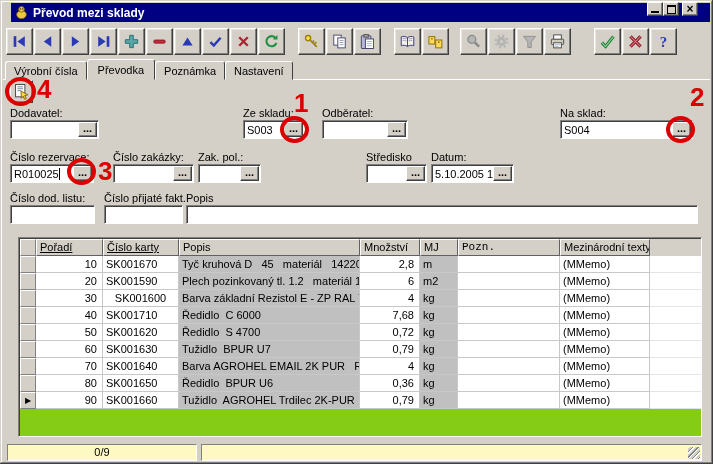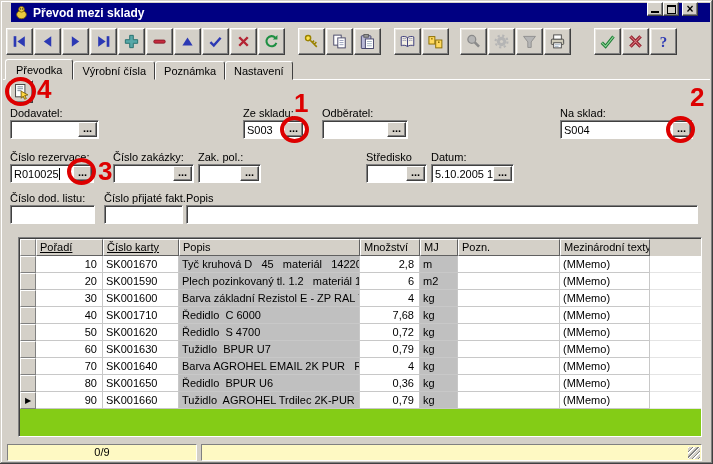--- a/index.html
+++ b/index.html
@@ -292,22 +292,22 @@
       <div class="tbtn">
         <span>
           <svg viewBox="0 0 16 16">
             <text x="8" y="13" font-size="14" font-weight="bold" font-family="Liberation Serif,serif" fill="#2c39b4" text-anchor="middle">?</text>
           </svg>
         </span>
       </div>
     </div>
 
   <div class="tabstrip">
+      <div class="tab">Výrobní čísla</div>
       <div class="tab active">Převodka</div>
-      <div class="tab">Výrobní čísla</div>
       <div class="tab">Poznámka</div>
       <div class="tab">Nastavení</div>
     </div>
   <div class="tabpage"></div>
 
   <div class="mini-btn">
     <span id="mini-btn-icon">
         <svg viewBox="0 0 16 16">
           <rect x="2.4" y="1.4" width="8.8" height="11.6" fill="#fff" stroke="#444" stroke-width="0.9"></rect>
           <path d="M4.2 3.6h5.2M4.2 5.4h5.2M4.2 7.2h3.6" stroke="#667788" stroke-width="0.8"></path>
@@ -399,21 +399,21 @@
   </div>
 
   <div class="grid">
       <div class="grow">
         <div class="icell"></div>
         <div class="hcell u" style="width: 67px;">Pořadí</div>
         <div class="hcell u" style="width: 76px;">Číslo karty</div>
         <div class="hcell" style="width: 181px;">Popis</div>
         <div class="hcell" style="width: 60px;">Množství</div>
         <div class="hcell" style="width: 38px;">MJ</div>
-        <div class="hcell" style="width: 102px;">Pozn.</div>
+        <div class="hcell" style="width: 102px; font-family: Liberation Mono, monospace;">Pozn.</div>
         <div class="hcell" style="width: 90px;">Mezinárodní texty</div>
         <div class="hfill"></div>
       </div>
       <div class="grow">
         <div class="icell"></div>
         <div class="gcell r" style="width: 67px;">10</div>
         <div class="gcell" style="width: 76px;">SK001670</div>
         <div class="gcell gray" style="width: 181px;">Tyč kruhová D   45   materiál   14220   ČSN 4</div>
         <div class="gcell r" style="width: 60px;">2,8</div>
         <div class="gcell gray" style="width: 38px;">m</div>
@@ -428,21 +428,21 @@
         <div class="gcell gray" style="width: 181px;">Plech pozinkovaný tl. 1.2   materiál 10004   ČS</div>
         <div class="gcell r" style="width: 60px;">6</div>
         <div class="gcell gray" style="width: 38px;">m2</div>
         <div class="gcell" style="width: 102px;"></div>
         <div class="gcell" style="width: 90px;">(MMemo)</div>
         <div class="gfill"></div>
       </div>
       <div class="grow">
         <div class="icell"></div>
         <div class="gcell r" style="width: 67px;">30</div>
-        <div class="gcell" style="width: 76px;">SK001600</div>
+        <div class="gcell" style="width: 76px; text-align: center;">SK001600</div>
         <div class="gcell gray" style="width: 181px;">Barva základní Rezistol E - ZP RAL 7032</div>
         <div class="gcell r" style="width: 60px;">4</div>
         <div class="gcell gray" style="width: 38px;">kg</div>
         <div class="gcell" style="width: 102px;"></div>
         <div class="gcell" style="width: 90px;">(MMemo)</div>
         <div class="gfill"></div>
       </div>
       <div class="grow">
         <div class="icell"></div>
         <div class="gcell r" style="width: 67px;">40</div>

